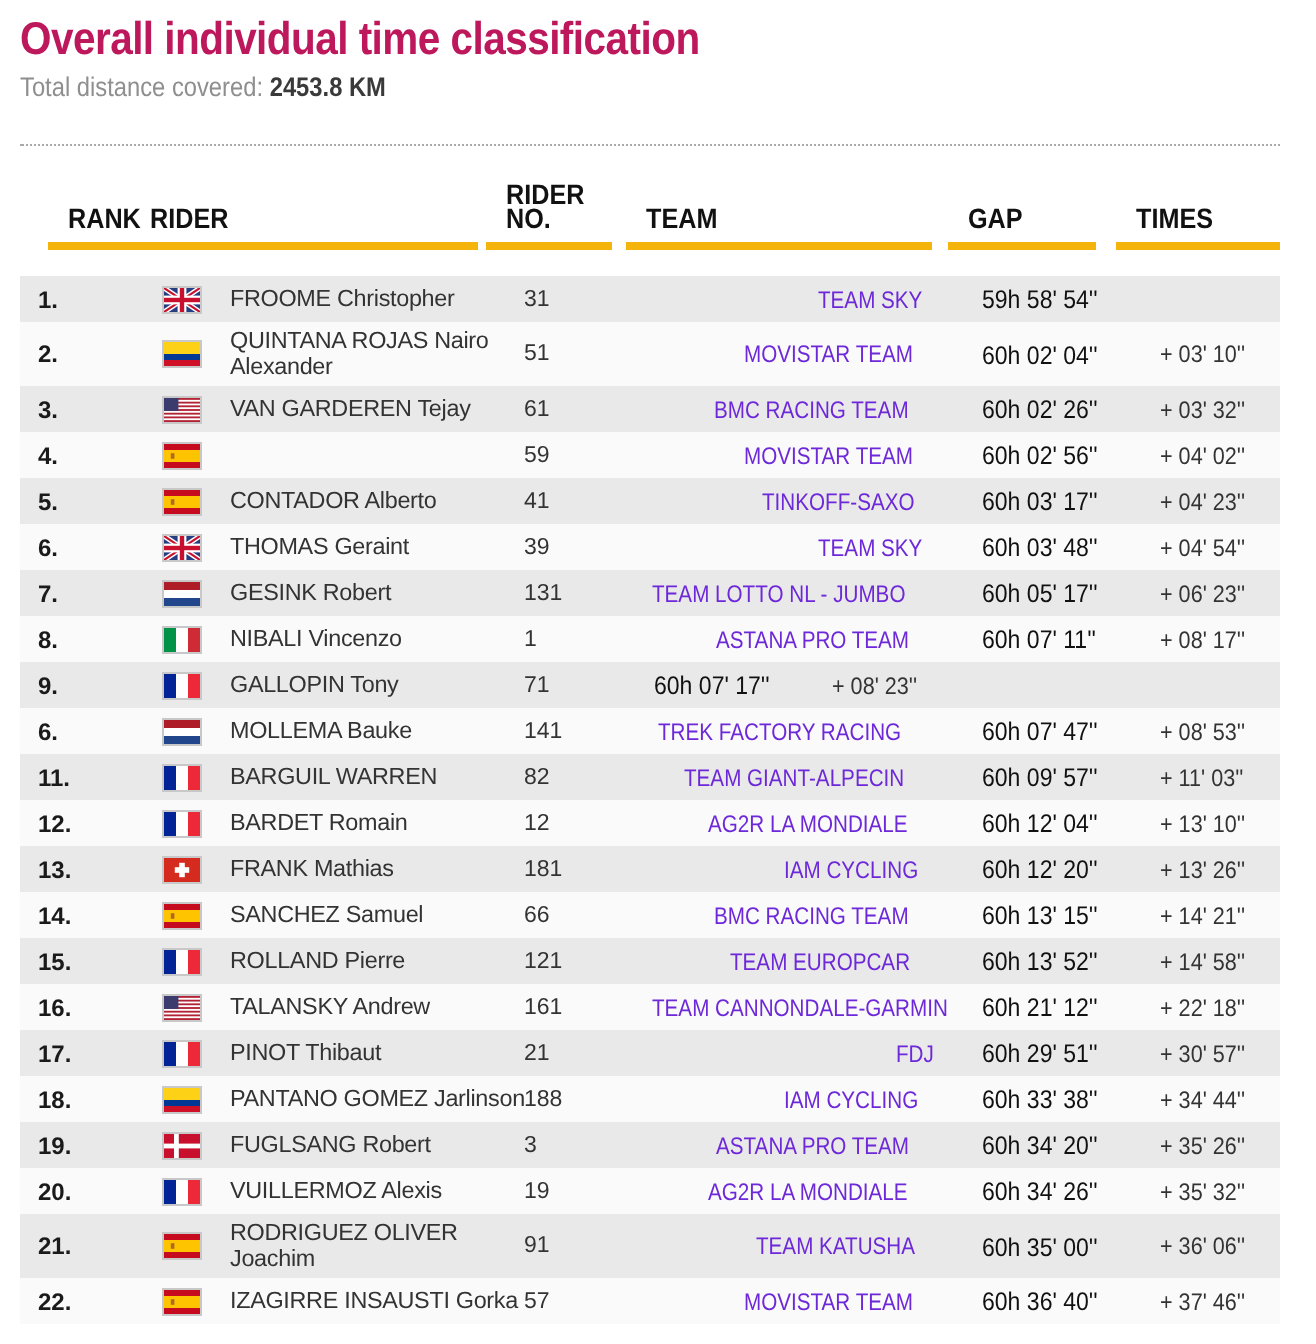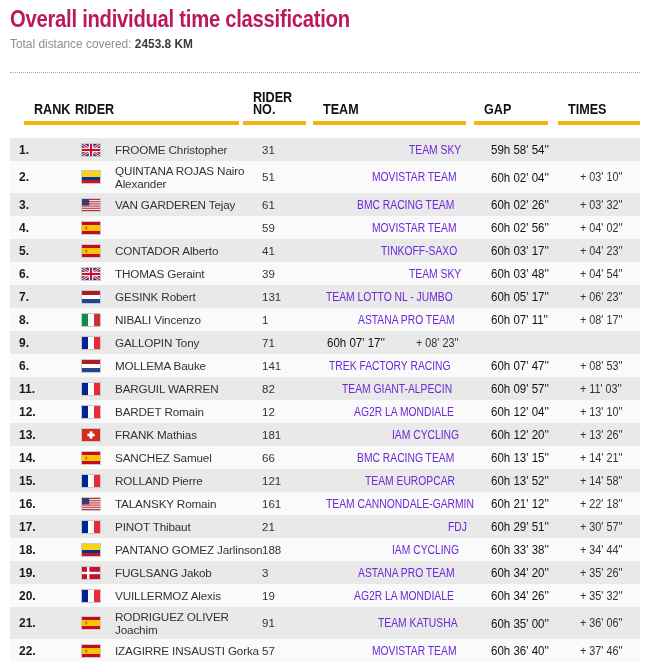--- a/index.html
+++ b/index.html
@@ -396,21 +396,21 @@
                   <rect y="1.85" width="18" height="0.92"></rect>
                   <rect y="3.69" width="18" height="0.92"></rect>
                   <rect y="5.54" width="18" height="0.92"></rect>
                   <rect y="7.38" width="18" height="0.92"></rect>
                   <rect y="9.23" width="18" height="0.92"></rect>
                   <rect y="11.08" width="18" height="0.92"></rect>
                 </g>
                 <rect width="7.2" height="6.46" fill="#3C3B6E"></rect>
               </svg>
             </span>
-      <span class="nm">TALANSKY Romain</span>
+      <span class="nm">TALANSKY Andrew</span>
     </div>
     <div class="c c-no">161</div>
     <div class="c c-team"><span class="cond">TEAM CANNONDALE-GARMIN</span></div>
     <div class="c c-time"><span class="cond">60h 21' 12''</span></div>
     <div class="c c-gap"><span class="cond">+ 22' 18''</span></div>
   </div>
 
   <div class="row">
     <div class="c c-rank">17.</div>
     <div class="c c-rider">
@@ -450,21 +450,21 @@
   <div class="row">
     <div class="c c-rank">19.</div>
     <div class="c c-rider">
       <span class="flag">
               <svg viewBox="0 0 18 12">
                 <rect width="18" height="12" fill="#c8102e"></rect>
                 <rect x="5" width="2.4" height="12" fill="#fff"></rect>
                 <rect y="4.8" width="18" height="2.4" fill="#fff"></rect>
               </svg>
             </span>
-      <span class="nm">FUGLSANG Jakob</span>
+      <span class="nm">FUGLSANG Robert</span>
     </div>
     <div class="c c-no">3</div>
     <div class="c c-team"><span class="cond">ASTANA PRO TEAM</span></div>
     <div class="c c-time"><span class="cond">60h 34' 20''</span></div>
     <div class="c c-gap"><span class="cond">+ 35' 26''</span></div>
   </div>
 
   <div class="row">
     <div class="c c-rank">20.</div>
     <div class="c c-rider">

